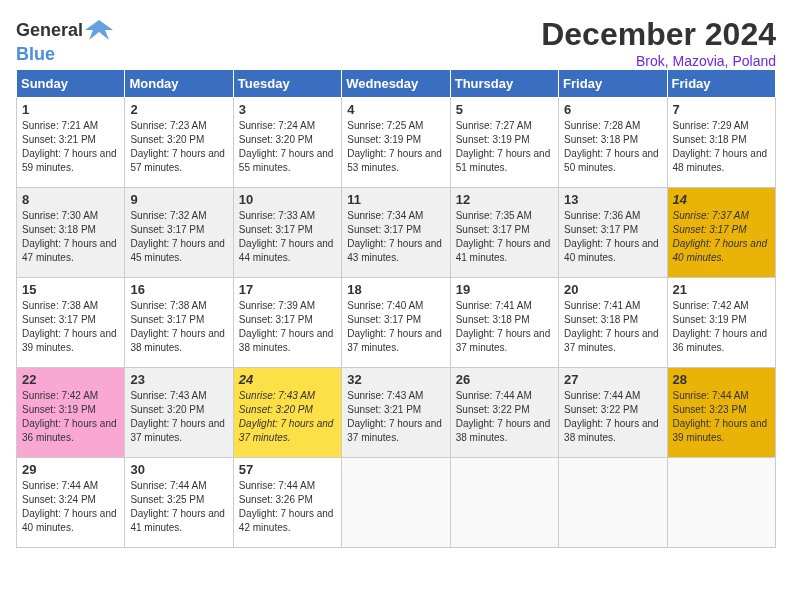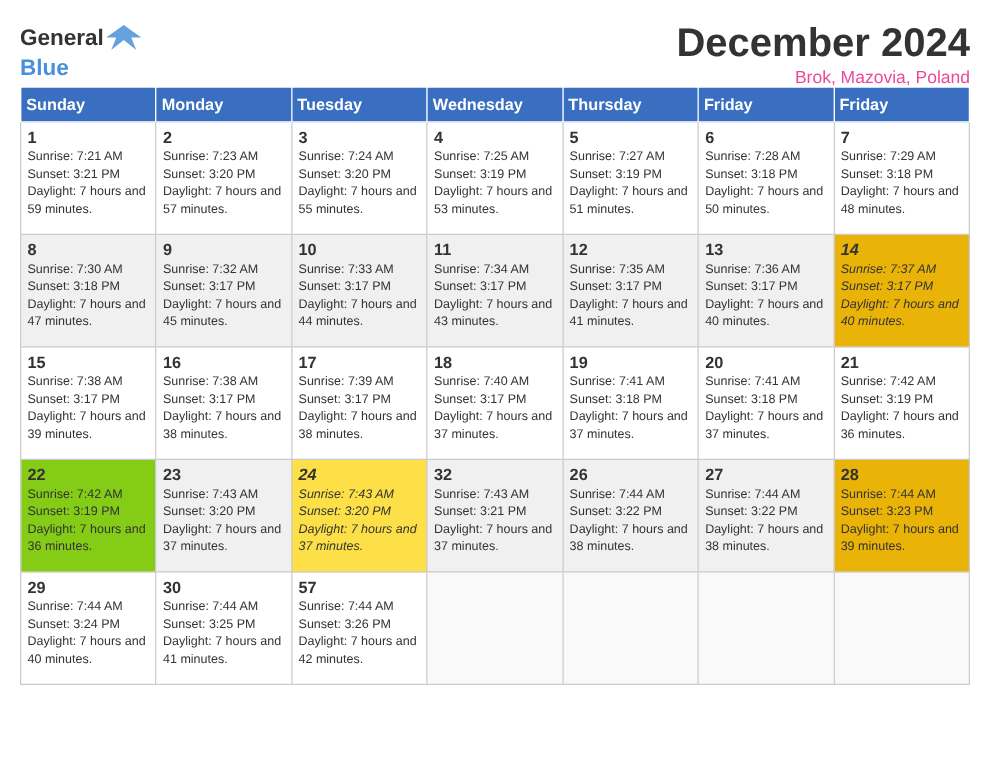--- a/index.html
+++ b/index.html
@@ -19,21 +19,21 @@
     .title-area {
       text-align: right;
     }
     .month-title {
       font-size: 32px;
       font-weight: bold;
       color: #333;
     }
     .location-title {
       font-size: 14px;
-      color: #ec4899;
+      color: #6d28d9;
     }
     .calendar-table {
       width: 100%;
       border-collapse: collapse;
       table-layout: fixed;
     }
     .calendar-table th {
       background-color: #3a6ec0;
       color: #fff;
       font-size: 13px;
@@ -197,21 +197,21 @@
         <td>
           <span class="day-number">20</span>
           <div class="day-info">Sunrise: 7:41 AM<br>Sunset: 3:18 PM<br>Daylight: 7 hours and 37 minutes.</div>
         </td>
         <td>
           <span class="day-number">21</span>
           <div class="day-info">Sunrise: 7:42 AM<br>Sunset: 3:19 PM<br>Daylight: 7 hours and 36 minutes.</div>
         </td>
       </tr>
       <tr>
-        <td style="background: #84cc16;">
+        <td style="background: #f9a8d4;">
           <span class="day-number">22</span>
           <div class="day-info">Sunrise: 7:42 AM<br>Sunset: 3:19 PM<br>Daylight: 7 hours and 36 minutes.</div>
         </td>
         <td style="background: rgb(240, 240, 240);">
           <span class="day-number">23</span>
           <div class="day-info">Sunrise: 7:43 AM<br>Sunset: 3:20 PM<br>Daylight: 7 hours and 37 minutes.</div>
         </td>
         <td style="background: #fde047; font-style: italic;">
           <span class="day-number">24</span>
           <div class="day-info">Sunrise: 7:43 AM<br>Sunset: 3:20 PM<br>Daylight: 7 hours and 37 minutes.</div>

